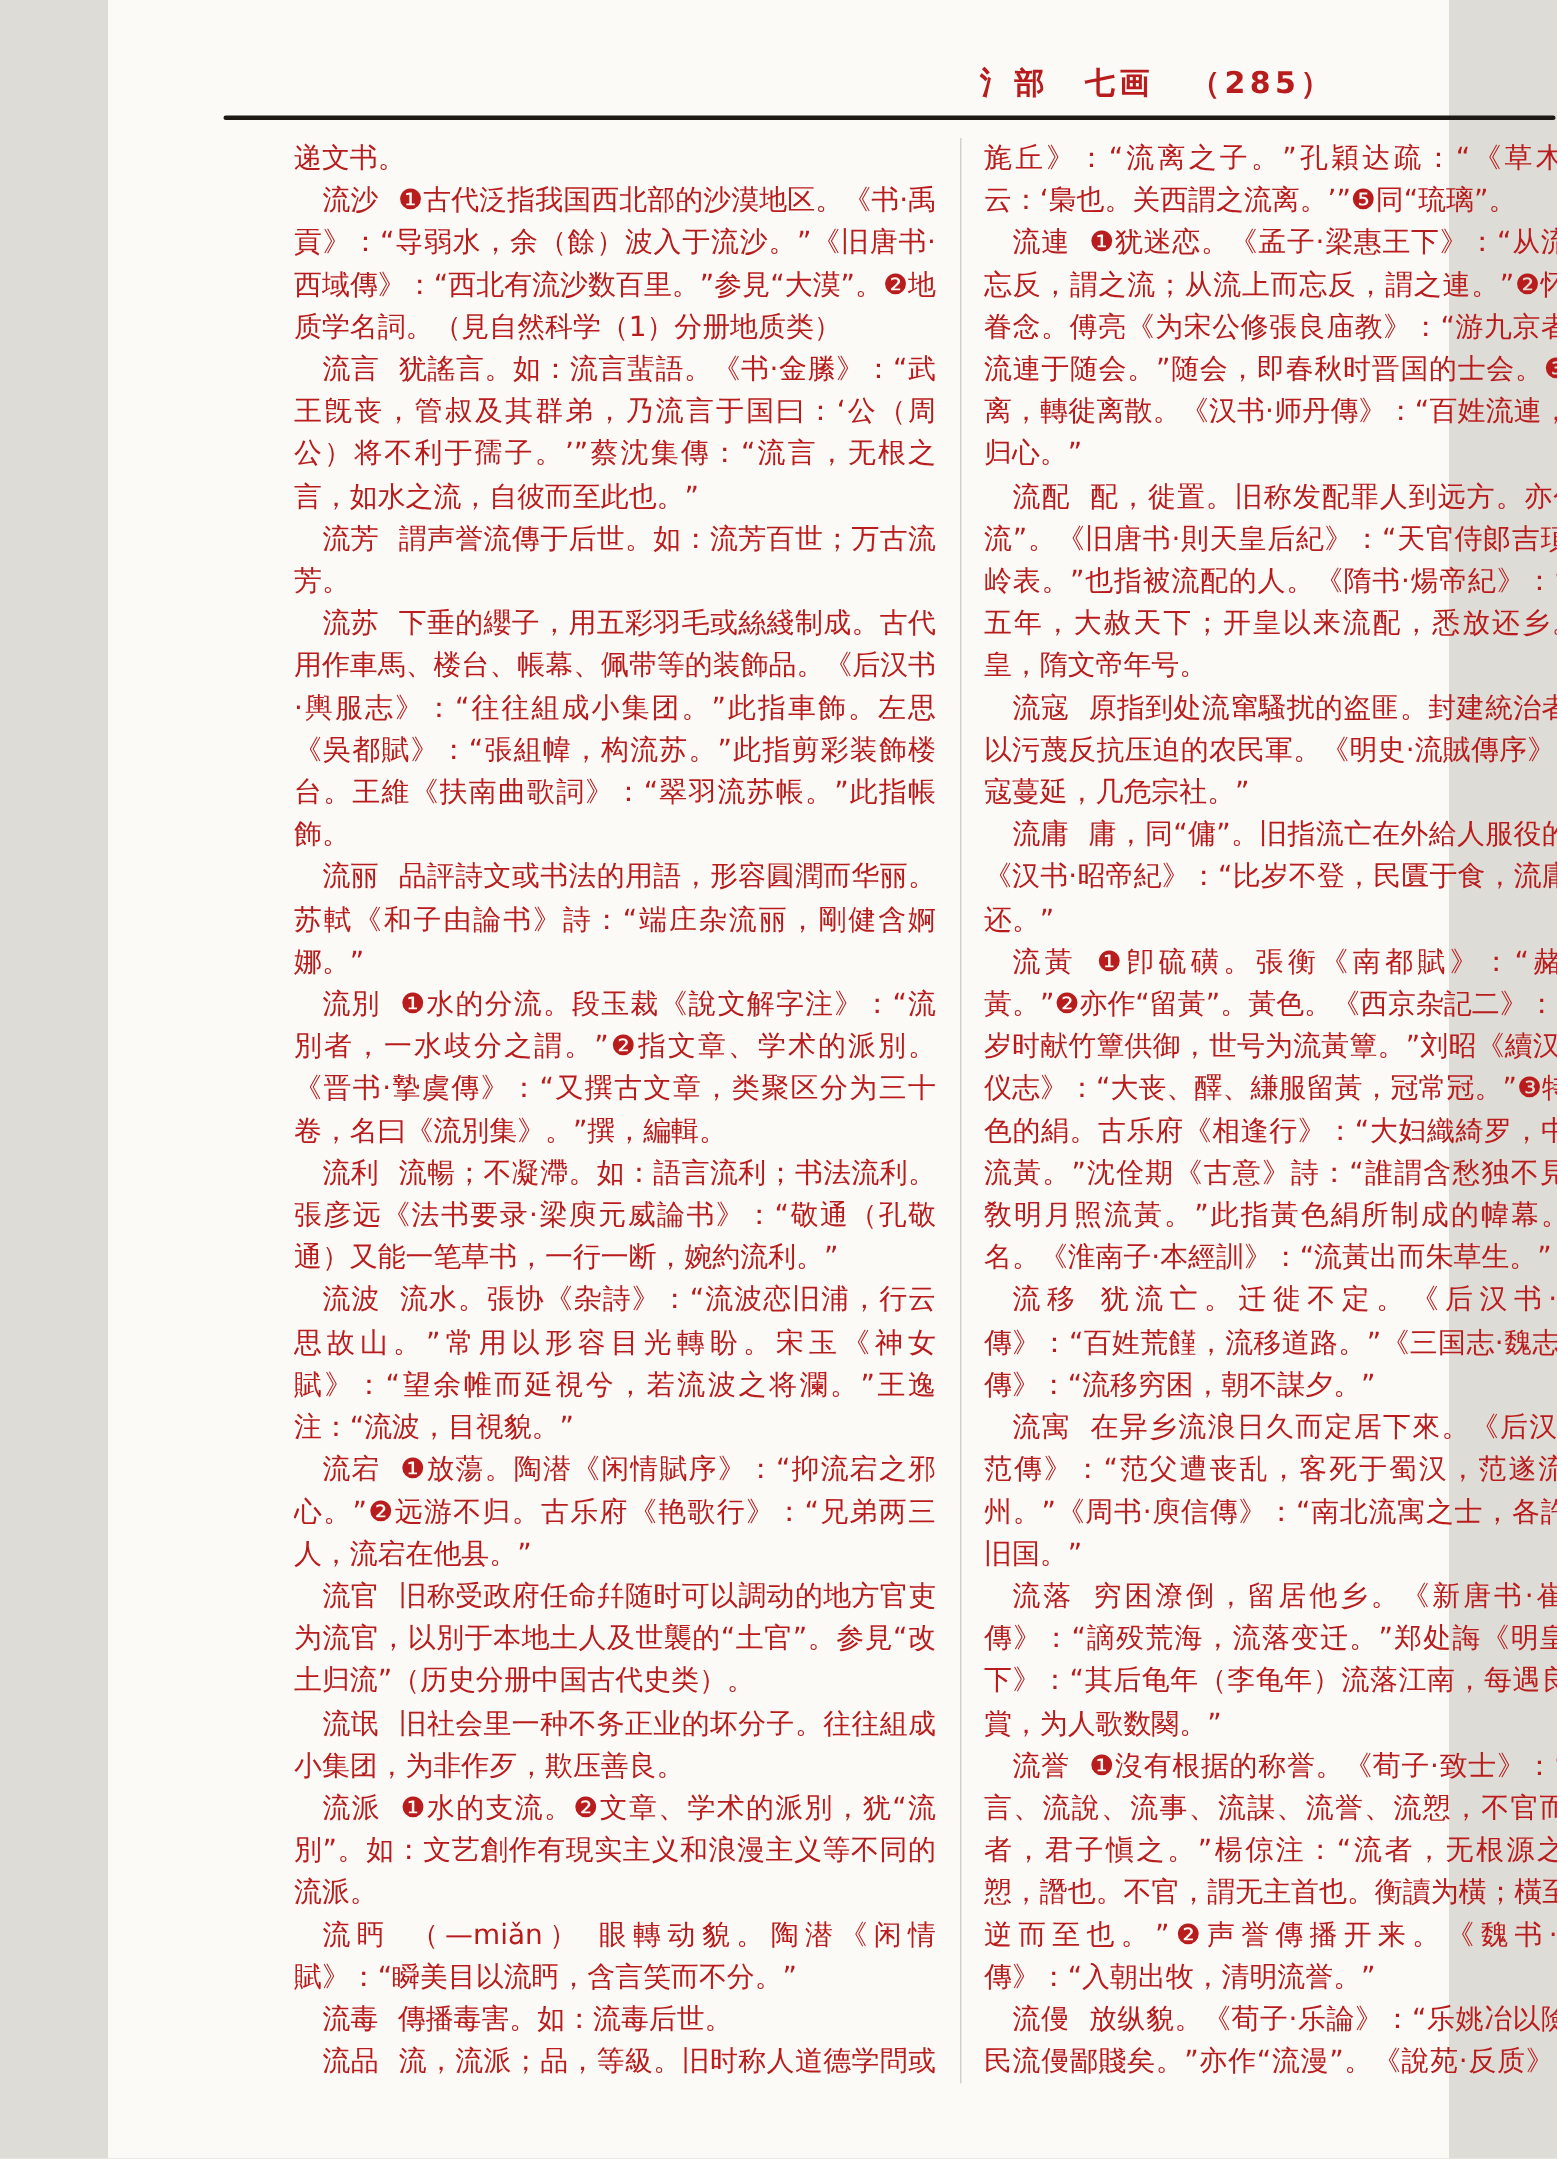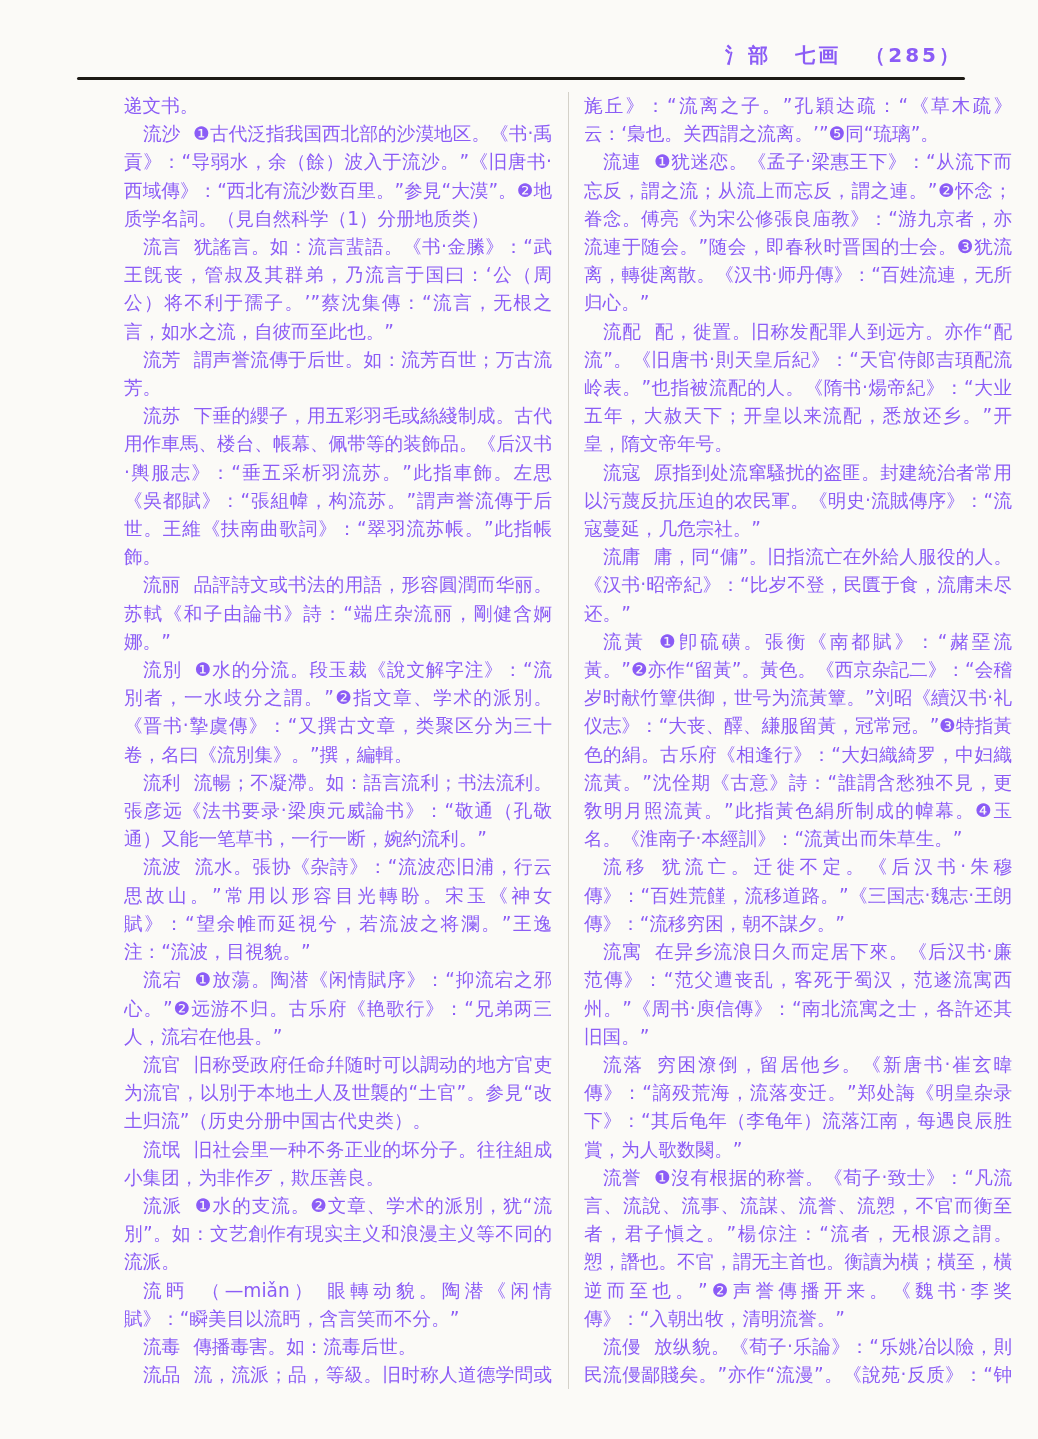--- a/index.html
+++ b/index.html
@@ -1,20 +1,20 @@
 <!DOCTYPE html>
 <html><head>
 <meta charset="utf-8">
 <style>
   html,body{margin:0;padding:0;background:#dedcd6;}
   .page{
-    width:1038px;height:1439px;margin:0 auto;position:relative;
+    width:894px;height:1439px;margin:0 auto;position:relative;
     background:#fbfaf7;
     font-family:"DejaVu Sans","Liberation Sans",sans-serif;
-    color:#8b5cf6;box-sizing:border-box;
+    color:#b91c1c;box-sizing:border-box;
   }
   .header{
     position:absolute;top:42px;right:76px;
     font-size:20px;font-weight:bold;letter-spacing:3px;white-space:nowrap;
   }
   .header span{margin-left:14px;}
   .header-rule{
     position:absolute;top:77px;left:77px;width:888px;height:3px;
     background:#1d1a15;border-radius:2px;
   }
@@ -45,21 +45,21 @@
   </div>
 
   <div class="header-rule"></div>
 
   <div class="columns">
     <div class="col">
         <p class="entry"><span>递文书。</span></p>
         <p class="entry has-head"><b class="hw">流沙</b><span>❶古代泛指我国西北部的沙漠地区。《书·禹貢》：“导弱水，余（餘）波入于流沙。”《旧唐书·西域傳》：“西北有流沙数百里。”参見“大漠”。❷地质学名詞。（見自然科学（1）分册地质类）</span></p>
         <p class="entry has-head"><b class="hw">流言</b><span>犹謠言。如：流言蜚語。《书·金縢》：“武王旣丧，管叔及其群弟，乃流言于国曰：‘公（周公）将不利于孺子。’”蔡沈集傳：“流言，无根之言，如水之流，自彼而至此也。”</span></p>
         <p class="entry has-head"><b class="hw">流芳</b><span>謂声誉流傳于后世。如：流芳百世；万古流芳。</span></p>
-        <p class="entry has-head"><b class="hw">流苏</b><span>下垂的纓子，用五彩羽毛或絲綫制成。古代用作車馬、楼台、帳幕、佩带等的装飾品。《后汉书·輿服志》：“垂五采析羽流苏。”此指車飾。左思《吳都賦》：“張組幃，构流苏。”謂声誉流傳于后世。王維《扶南曲歌詞》：“翠羽流苏帳。”此指帳飾。</span></p>
+        <p class="entry has-head"><b class="hw">流苏</b><span>下垂的纓子，用五彩羽毛或絲綫制成。古代用作車馬、楼台、帳幕、佩带等的装飾品。《后汉书·輿服志》：“往往組成小集团。”此指車飾。左思《吳都賦》：“張組幃，构流苏。”此指剪彩装飾楼台。王維《扶南曲歌詞》：“翠羽流苏帳。”此指帳飾。</span></p>
         <p class="entry has-head"><b class="hw">流丽</b><span>品評詩文或书法的用語，形容圓潤而华丽。苏軾《和子由論书》詩：“端庄杂流丽，剛健含婀娜。”</span></p>
         <p class="entry has-head"><b class="hw">流別</b><span>❶水的分流。段玉裁《說文解字注》：“流別者，一水歧分之謂。”❷指文章、学术的派別。《晋书·摯虞傳》：“又撰古文章，类聚区分为三十卷，名曰《流別集》。”撰，編輯。</span></p>
         <p class="entry has-head"><b class="hw">流利</b><span>流暢；不凝滯。如：語言流利；书法流利。張彦远《法书要录·梁庾元威論书》：“敬通（孔敬通）又能一笔草书，一行一断，婉約流利。”</span></p>
         <p class="entry has-head"><b class="hw">流波</b><span>流水。張协《杂詩》：“流波恋旧浦，行云思故山。”常用以形容目光轉盼。宋玉《神女賦》：“望余帷而延視兮，若流波之将瀾。”王逸注：“流波，目視貌。”</span></p>
         <p class="entry has-head"><b class="hw">流宕</b><span>❶放蕩。陶潜《闲情賦序》：“抑流宕之邪心。”❷远游不归。古乐府《艳歌行》：“兄弟两三人，流宕在他县。”</span></p>
         <p class="entry has-head"><b class="hw">流官</b><span>旧称受政府任命幷随时可以調动的地方官吏为流官，以別于本地土人及世襲的“土官”。参見“改土归流”（历史分册中国古代史类）。</span></p>
         <p class="entry has-head"><b class="hw">流氓</b><span>旧社会里一种不务正业的坏分子。往往組成小集团，为非作歹，欺压善良。</span></p>
         <p class="entry has-head"><b class="hw">流派</b><span>❶水的支流。❷文章、学术的派別，犹“流別”。如：文艺創作有現实主义和浪漫主义等不同的流派。</span></p>
         <p class="entry has-head"><b class="hw">流眄</b><span>（—miǎn） 眼轉动貌。陶潜《闲情賦》：“瞬美目以流眄，含言笑而不分。”</span></p>
         <p class="entry has-head"><b class="hw">流毒</b><span>傳播毒害。如：流毒后世。</span></p>

